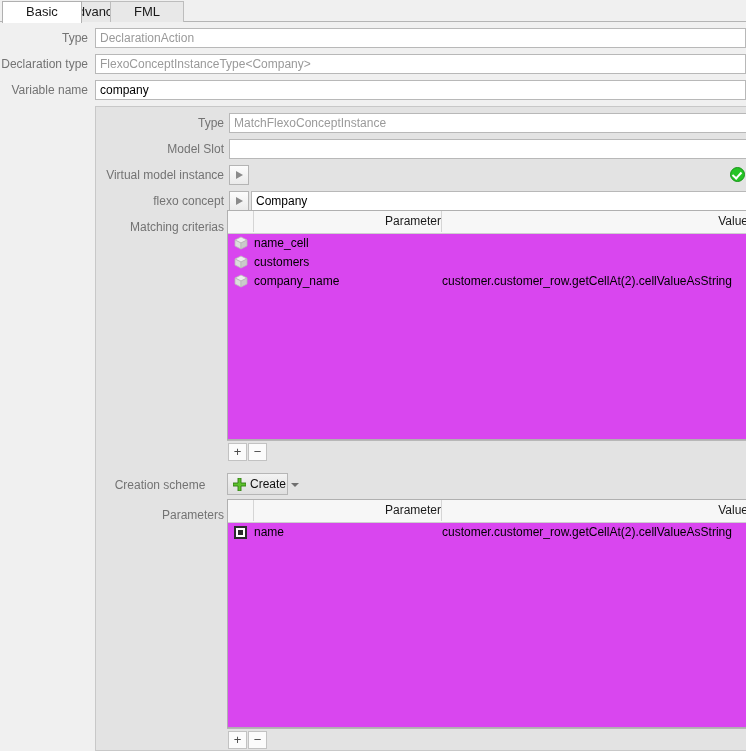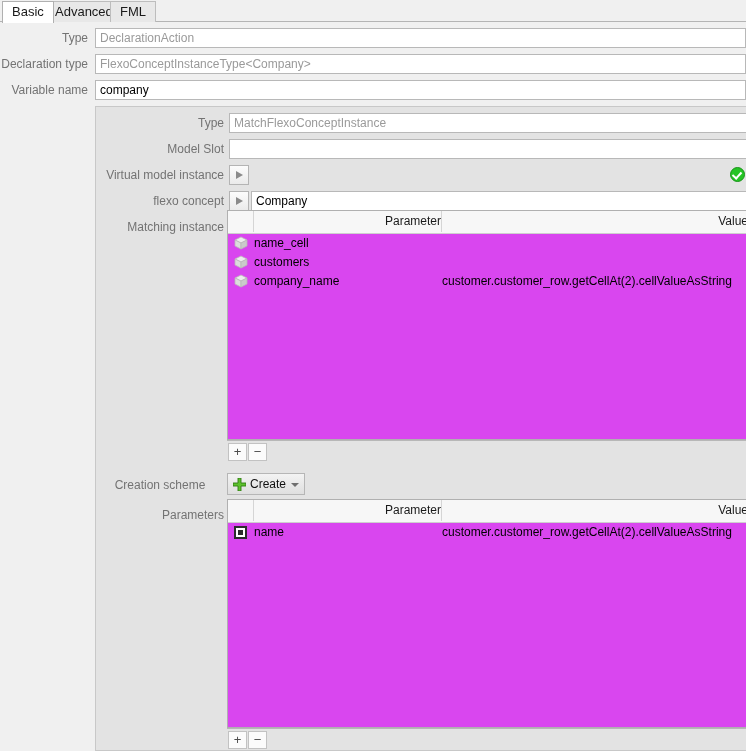--- a/index.html
+++ b/index.html
@@ -24,21 +24,21 @@
     width: 746px; height: 22px;
     background: #f0f0f0;
     border-bottom: 1px solid #b4b4b4;
     box-sizing: border-box;
   }
   .tab {
     position: absolute;
     top: 1px;
     height: 21px;
     line-height: 20px;
-    padding: 0 9px;
+    padding: 0 23px;
     font-size: 13px;
     color: #1a1a1a;
     box-sizing: border-box;
     background: #e8e8e8;
     border: 1px solid #bdbdbd;
     border-bottom: none;
   }
   .tab.active {
     background: #ffffff;
     border-color: #b0b0b0;
@@ -225,21 +225,21 @@
     box-sizing: border-box;
     font-size: 13px;
     line-height: 16px;
     text-align: center;
     color: #4a4a4a;
   }
 
   
   .createbtn {
     position: absolute;
-    width: 78px; height: 22px;
+    width: 61px; height: 22px;
     background: linear-gradient(#f3f3f3, #dfdfdf);
     border: 1px solid #b6b6b6;
     box-sizing: border-box;
     text-align: center;
   }
   .plus-icon {
     position: absolute;
     left: 5px; top: 4px;
     width: 13px; height: 13px;
   }
@@ -296,21 +296,21 @@
     <div class="txtfield" style="left:133px; top:32px; width:518px;"></div>
 
     <div class="row-label" style="left:0; top:61px; width:128px;">Virtual model instance</div>
     <div class="arrowbtn" style="left:133px; top:58px;"></div>
     <div class="okcheck" style="left:634px; top:60px;"></div>
 
     <div class="row-label" style="left:0; top:87px; width:128px;">flexo concept</div>
     <div class="arrowbtn" style="left:133px; top:84px;"></div>
     <div class="txtfield" style="left:155px; top:84px; width:496px;">Company</div>
 
-    <div class="row-label" style="left:0; top:113px; width:128px;">Matching instance</div>
+    <div class="row-label" style="left:0; top:113px; width:128px;">Matching criterias</div>
 
     <div class="tablebox" style="left:131px; top:103px; width:520px; height:230px;">
       <div class="thead">
         <div class="th" style="left:0; width:26px;"></div>
         <div class="th" style="left:26px; width:188px;">Parameter</div>
         <div class="th last" style="left:214px; width:306px;">Value</div>
       </div>
 
       <div class="trow">
         <span class="cube-icon">

